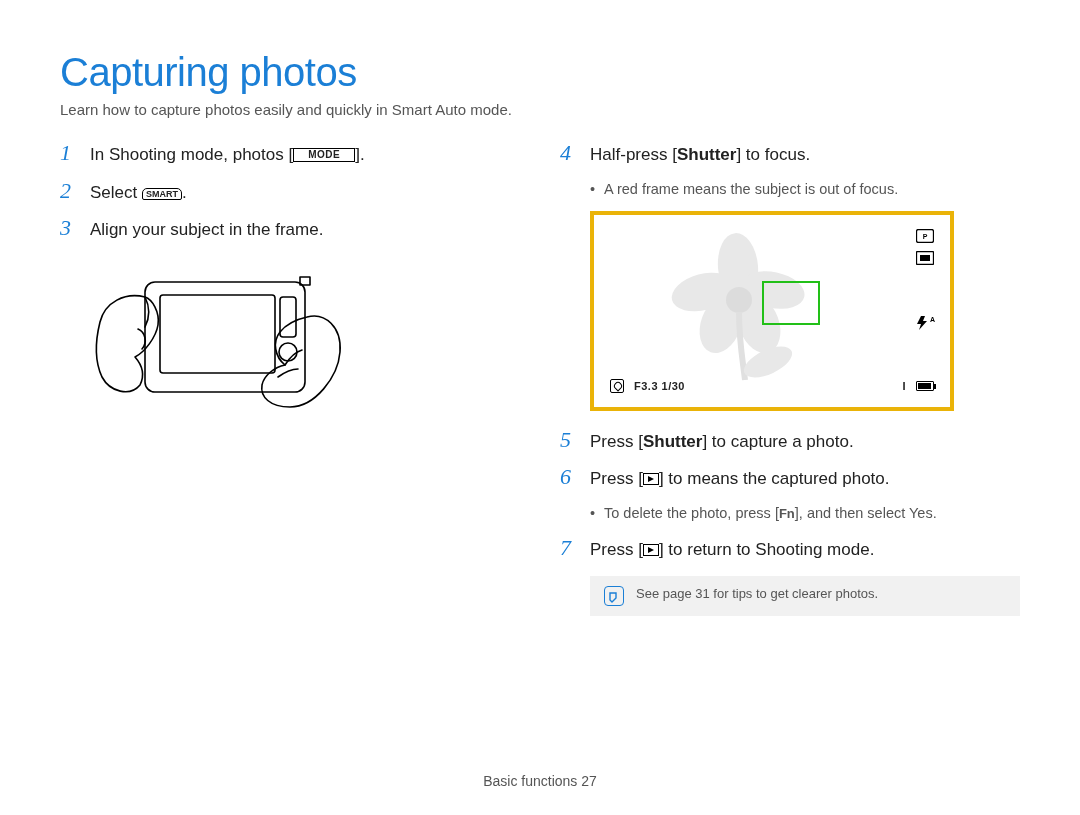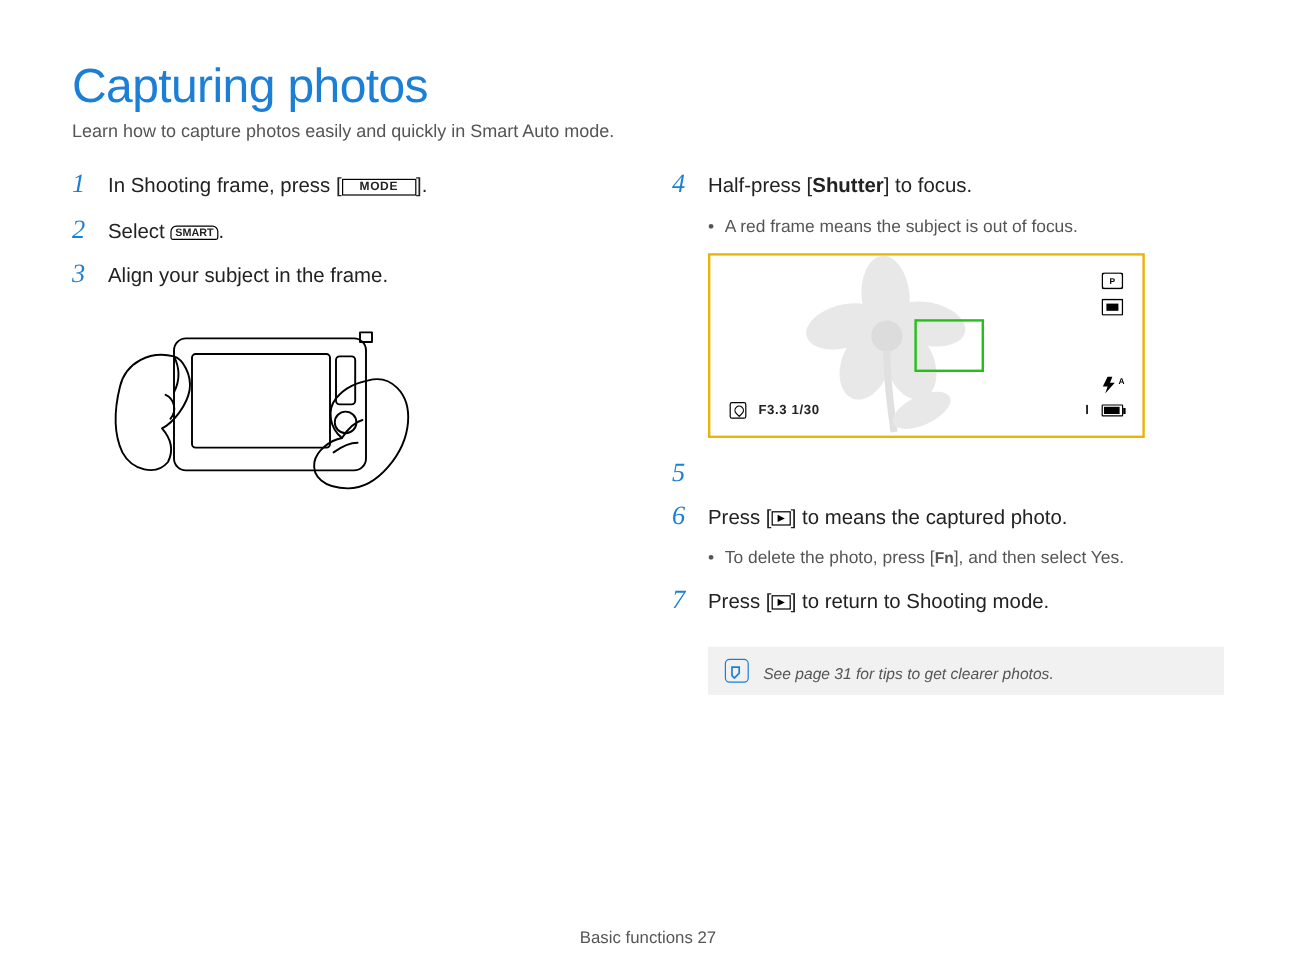--- a/index.html
+++ b/index.html
@@ -98,22 +98,22 @@
   }
 
   
   .camera-sketch {
     margin: 14px 0 10px 30px;
   }
 
   
   .lcd {
     margin: 8px 0 16px 30px;
-    width: 364px; height: 154px;
-    border: 2px solid #eab308;
+    width: 364px; height: 200px;
+    border: 4px solid #eab308;
     padding: 10px;
     position: relative;
     background: #fff;
   }
   .lcd-inner {
     position: absolute;
     inset: 10px;
   }
   .flower {
     position: absolute; left: 40%; top: 42%;
@@ -154,29 +154,28 @@
     content:""; position:absolute; right:-3px; top:2px;
     width:2px; height:5px; background:#000;
   }
   .battery::before {
     content:""; position:absolute; left:1px; top:1px;
     width:13px; height:6px; background:#000;
   }
 
   
   .note {
-    margin: 24px 0 0 30px;
+    margin: 14px 0 0 30px;
     background: #f1f1f1;
     padding: 10px 14px;
     display: flex;
-    align-items: flex-end;
+    align-items: flex-start;
     gap: 12px;
     font-size: 13px;
     color: #555;
-    font-style: italic;
   }
   .note-icon {
     width: 20px; height: 20px;
     border: 1.5px solid #1b7fd6;
     border-radius: 4px;
     color: #1b7fd6;
     display:flex; align-items:center; justify-content:center;
     font-size: 13px;
     transform: rotate(0deg);
   }
@@ -197,21 +196,21 @@
 <h1 class="title">Capturing photos</h1>
 <p class="subtitle">Learn how to capture photos easily and quickly in Smart Auto mode.</p>
 
 <div class="columns">
 
   <div class="col">
 
     <div class="step">
       <span class="step-num">1</span>
       <span class="step-body">
-        <span>In Shooting frame, press [</span><span class="inline-label">MODE</span><span>].</span>
+        <span>In Shooting mode, photos [</span><span class="inline-label">MODE</span><span>].</span>
       </span>
     </div>
 
     <div class="step">
       <span class="step-num">2</span>
       <span class="step-body">
         <span>Select </span><span class="inline-icon-smart">SMART</span><span>.</span>
       </span>
     </div>
 
@@ -294,20 +293,23 @@
           <span>F3.3  1/30</span>
           <span class="spacer"></span>
           <span>I</span>
           <span class="battery"></span>
         </div>
       </div>
     </div>
 
     <div class="step">
       <span class="step-num">5</span>
+      <span class="step-body">
+        <span>Press [</span><span class="bold">Shutter</span><span>] to capture a photo.</span>
+      </span>
     </div>
 
     <div class="step">
       <span class="step-num">6</span>
       <span class="step-body">
         <span>Press [</span><span class="inline-icon-play"></span><span>] to means the captured photo.</span>
       </span>
     </div>
     <ul class="sublist">
       <li>

